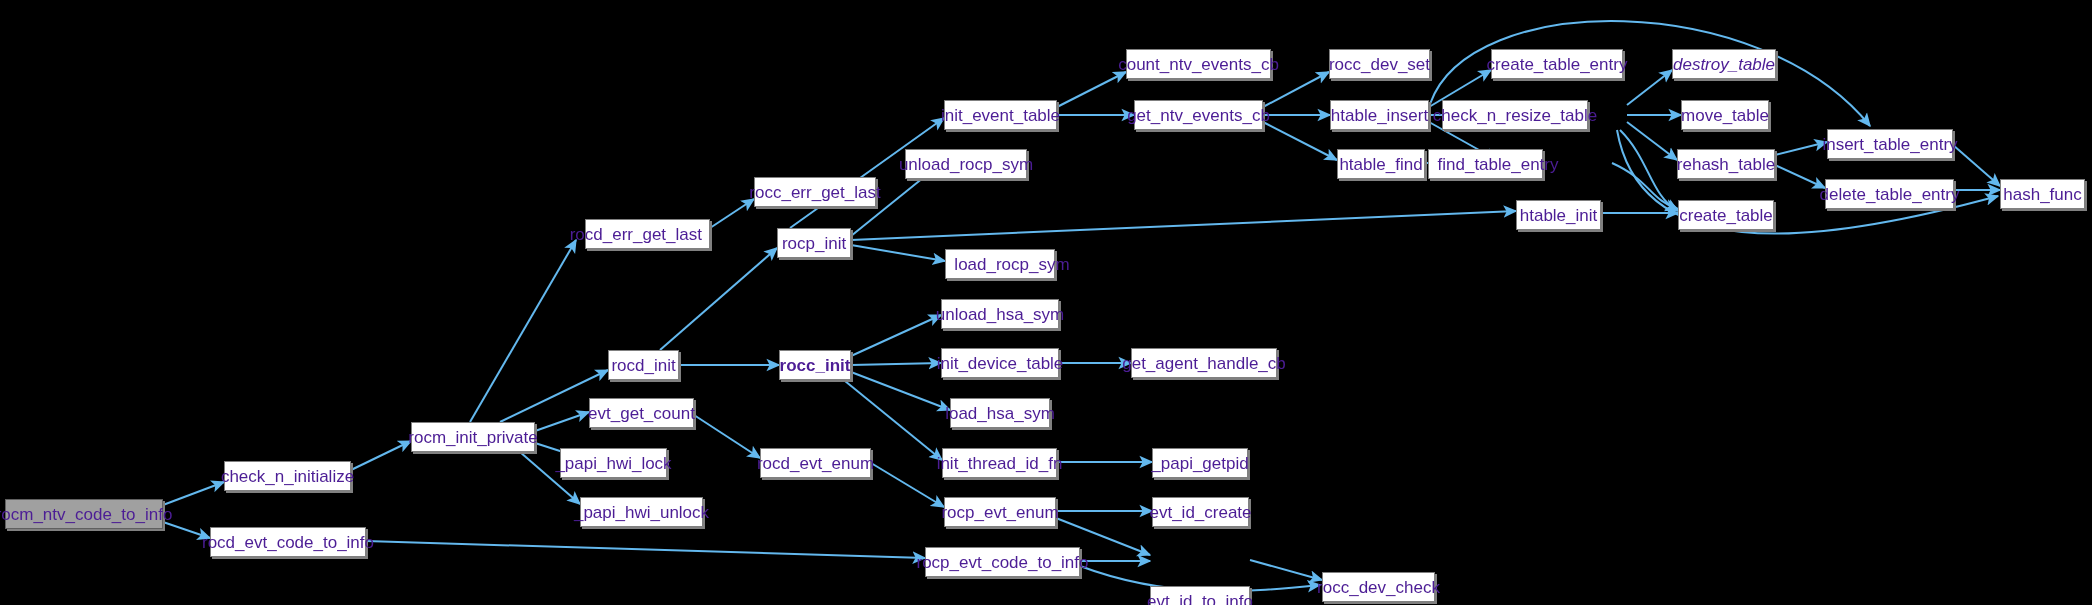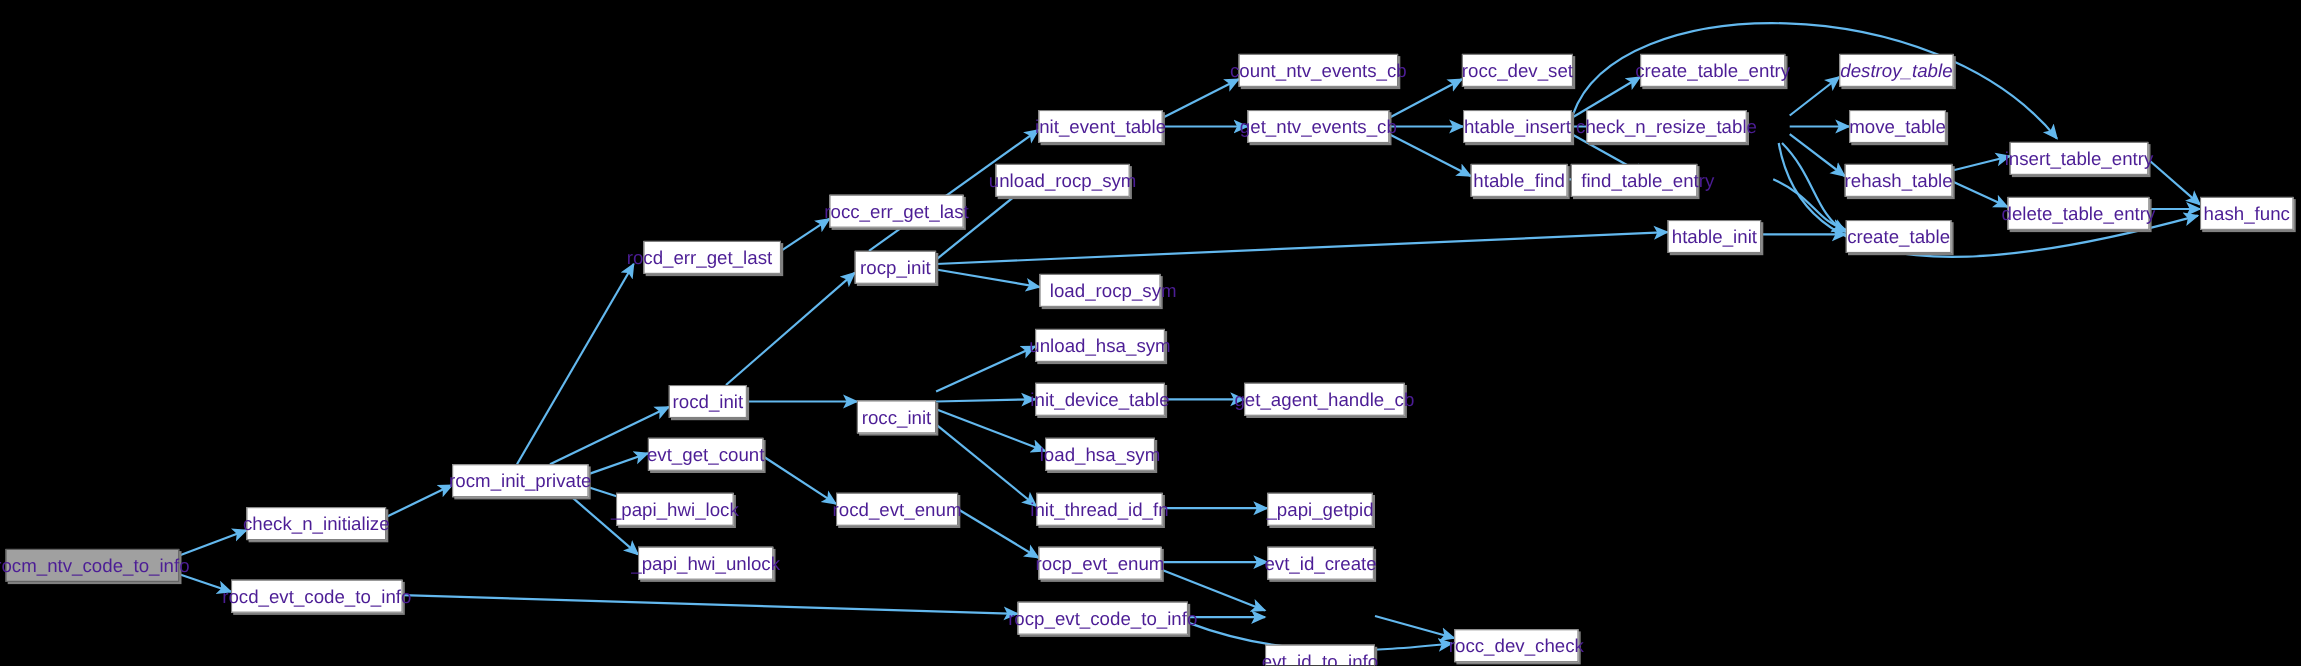--- a/index.html
+++ b/index.html
@@ -98,21 +98,21 @@
     </div>
     <div class="node" style="left: 580px; top: 497px; width: 123px;">
       <span>_papi_hwi_unlock</span>
     </div>
     <div class="node" style="left: 754px; top: 177px; width: 122px;">
       <span>rocc_err_get_last</span>
     </div>
     <div class="node" style="left: 777px; top: 228px; width: 74px;">
       <span>rocp_init</span>
     </div>
-    <div class="node" style="left: 779px; top: 364px; width: 72px;">
+    <div class="node" style="left: 779px; top: 350px; width: 72px; font-weight: bold;">
       <span>rocc_init</span>
     </div>
     <div class="node" style="left: 760px; top: 448px; width: 111px;">
       <span>rocd_evt_enum</span>
     </div>
     <div class="node" style="left: 944px; top: 100px; width: 113px;">
       <span>init_event_table</span>
     </div>
     <div class="node" style="left: 905px; top: 149px; width: 122px;">
       <span>unload_rocp_sym</span>

